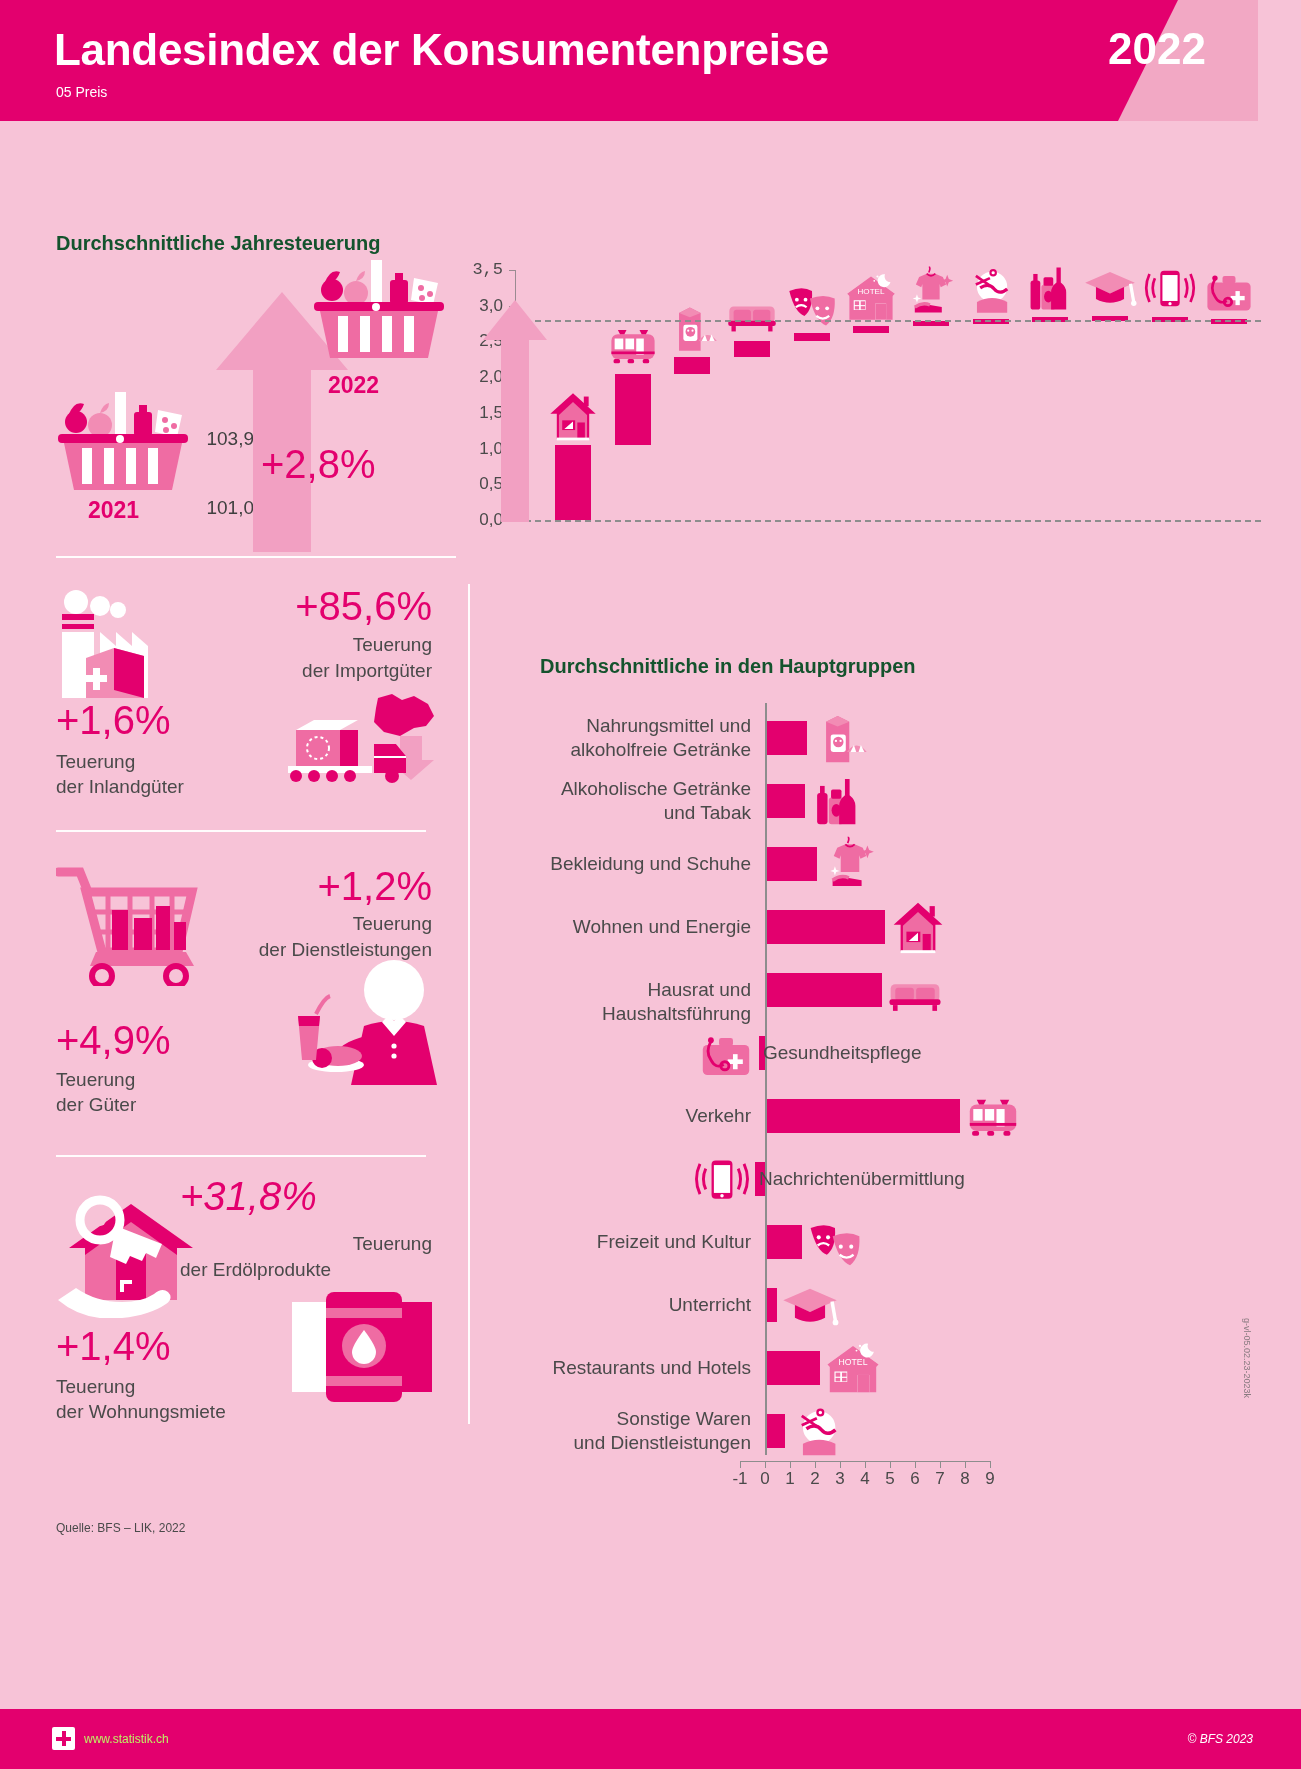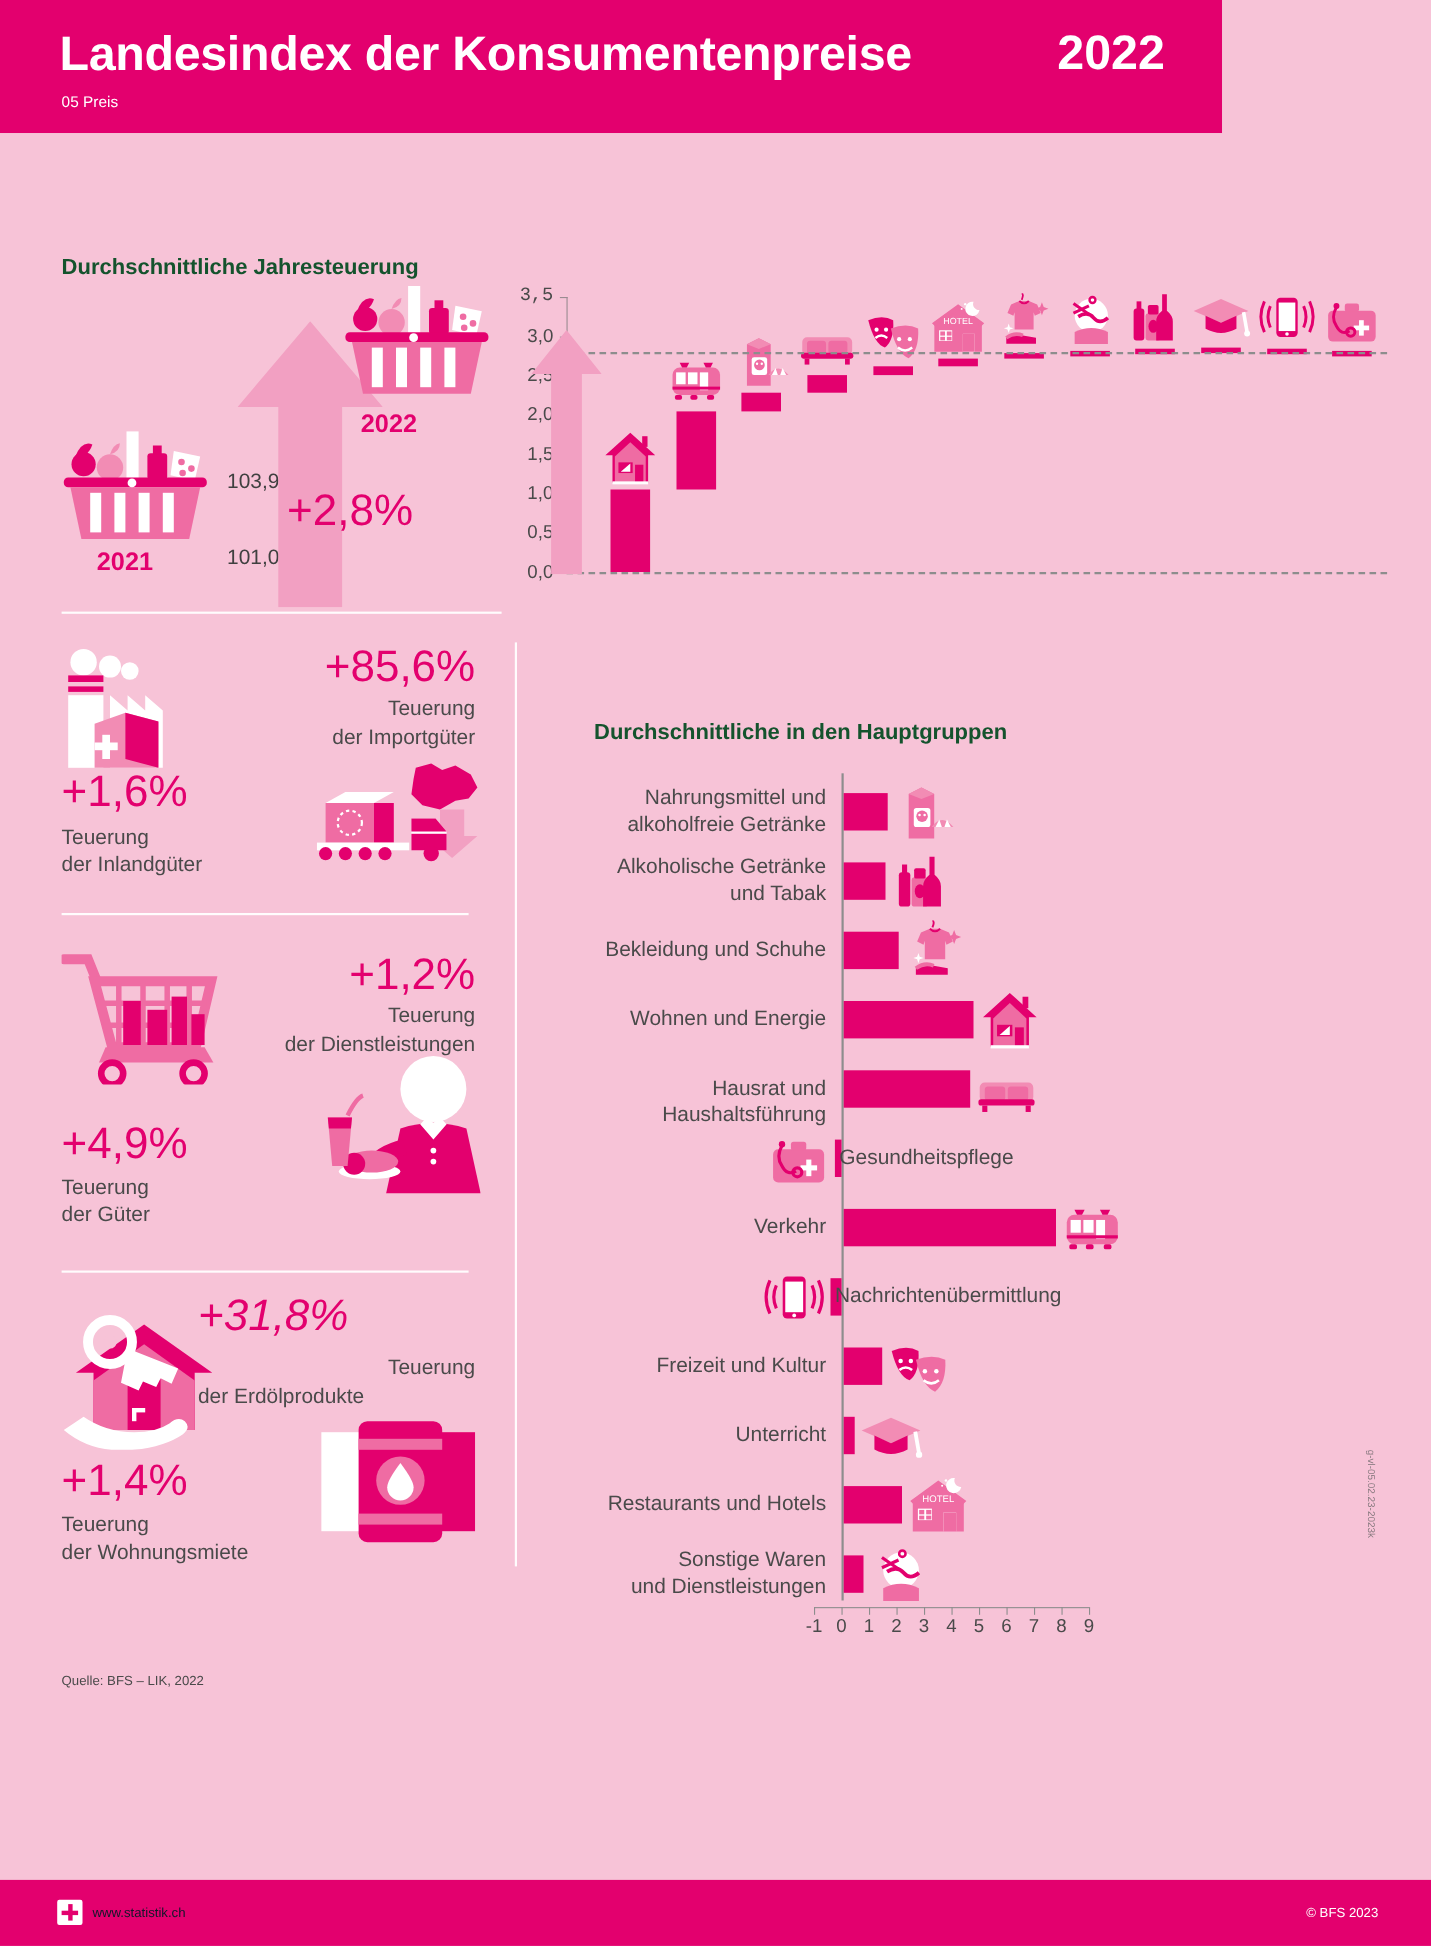--- a/index.html
+++ b/index.html
@@ -3,21 +3,21 @@
 <meta charset="utf-8">
 <style>
   html,body{margin:0;padding:0;}
   body{
     width:1301px;height:1769px;position:relative;overflow:hidden;
     background:#f7c3d7;
     font-family:"Liberation Sans", sans-serif;
     color:#3b3b3b;
   }
   
-  #header{position:absolute;left:0;top:0;width:1111px;height:121px;overflow:hidden;background:#f2a8c4;}
+  #header{position:absolute;left:0;top:0;width:1258px;height:121px;overflow:hidden;background:#f2a8c4;}
   #header .magenta{
     position:absolute;left:0;top:0;width:1301px;height:121px;background:#e3006e;
     clip-path:polygon(0 0, 1178px 0, 1118px 121px, 0 121px);
   }
   #header-title{position:absolute;left:54px;top:25px;font-size:44px;font-weight:bold;color:#ffffff;letter-spacing:-0.3px;white-space:nowrap;}
   #header-sub{position:absolute;left:56px;top:84px;font-size:14px;color:#ffffff;}
   #header-year{position:absolute;right:52px;top:24px;font-size:44px;font-weight:bold;color:#ffffff;}
 
   
   .sect-title{font-size:20px;font-weight:bold;color:#14532d;}
@@ -60,22 +60,22 @@
   .bc-bar{position:absolute;background:#e3006e;height:34px;}
   .bc-xtick{position:absolute;top:806px;width:1px;height:7px;background:#8d8d8d;}
   .bc-xlab{position:absolute;top:814px;font-size:17px;color:#4a4a4a;width:24px;text-align:center;}
   #bc-axisline{position:absolute;left:198px;top:806px;width:275px;height:1px;background:#8d8d8d;}
 
   
   #source{position:absolute;left:56px;top:1521px;font-size:12px;color:#4a4a4a;}
   #vertcode{position:absolute;left:1252px;top:1318px;font-size:9px;color:#8a7b81;
             transform:rotate(90deg);transform-origin:left top;white-space:nowrap;}
   #footer{position:absolute;left:0;top:1709px;width:1301px;height:60px;background:#e3006e;}
-  #footer-url{position:absolute;left:84px;top:23px;font-size:12px;color:#0f172a;}
-  #footer-copy{position:absolute;right:48px;top:23px;font-size:12px;color:#ffffff;}
+  #footer-url{position:absolute;left:84px;top:23px;font-size:12px;color:#bef264;}
+  #footer-copy{position:absolute;right:48px;top:23px;font-size:12px;color:#ffffff;font-style:italic;}
   #swisscross{position:absolute;left:52px;top:18px;width:23px;height:23px;background:#ffffff;border-radius:2px;}
   #swisscross::before{content:"";position:absolute;left:9.5px;top:4px;width:4px;height:15px;background:#e3006e;}
   #swisscross::after{content:"";position:absolute;left:4px;top:9.5px;width:15px;height:4px;background:#e3006e;}
 
   
   #divA{left:56px;top:556px;width:400px;}
   #divB{left:56px;top:830px;width:370px;}
   #divC{left:56px;top:1155px;width:370px;}
   #vdiv{left:468px;top:584px;height:840px;}
 </style>

